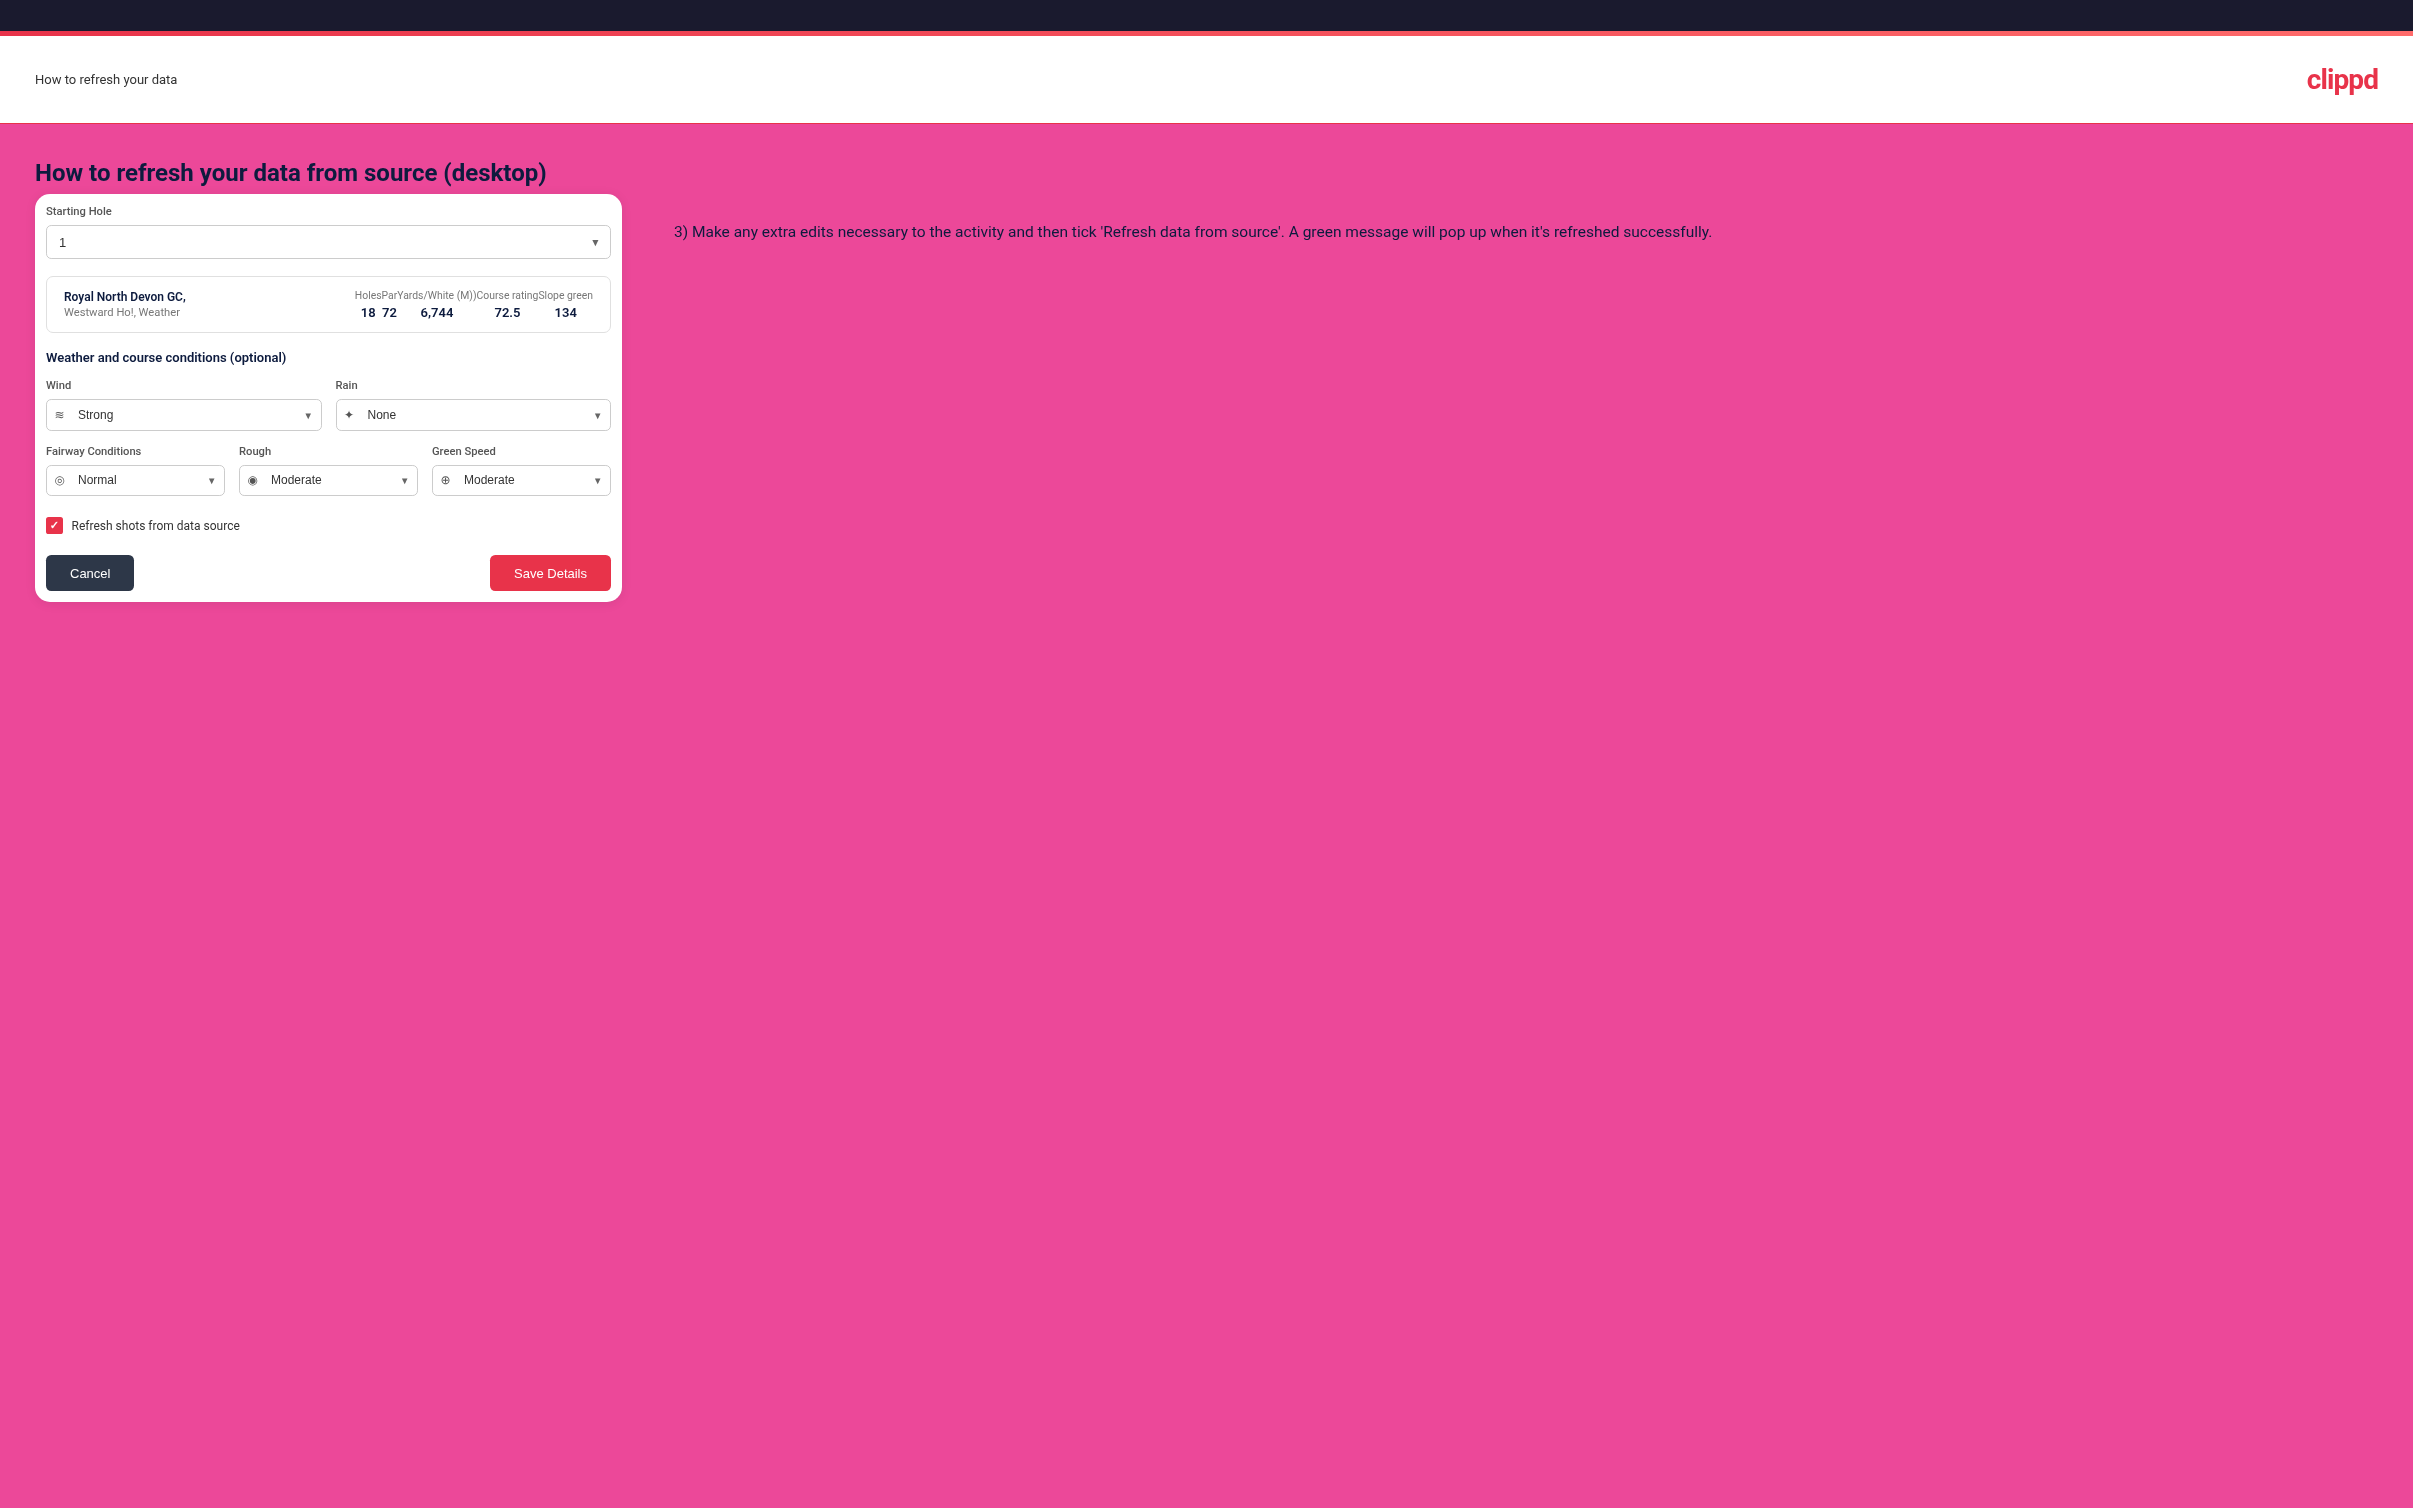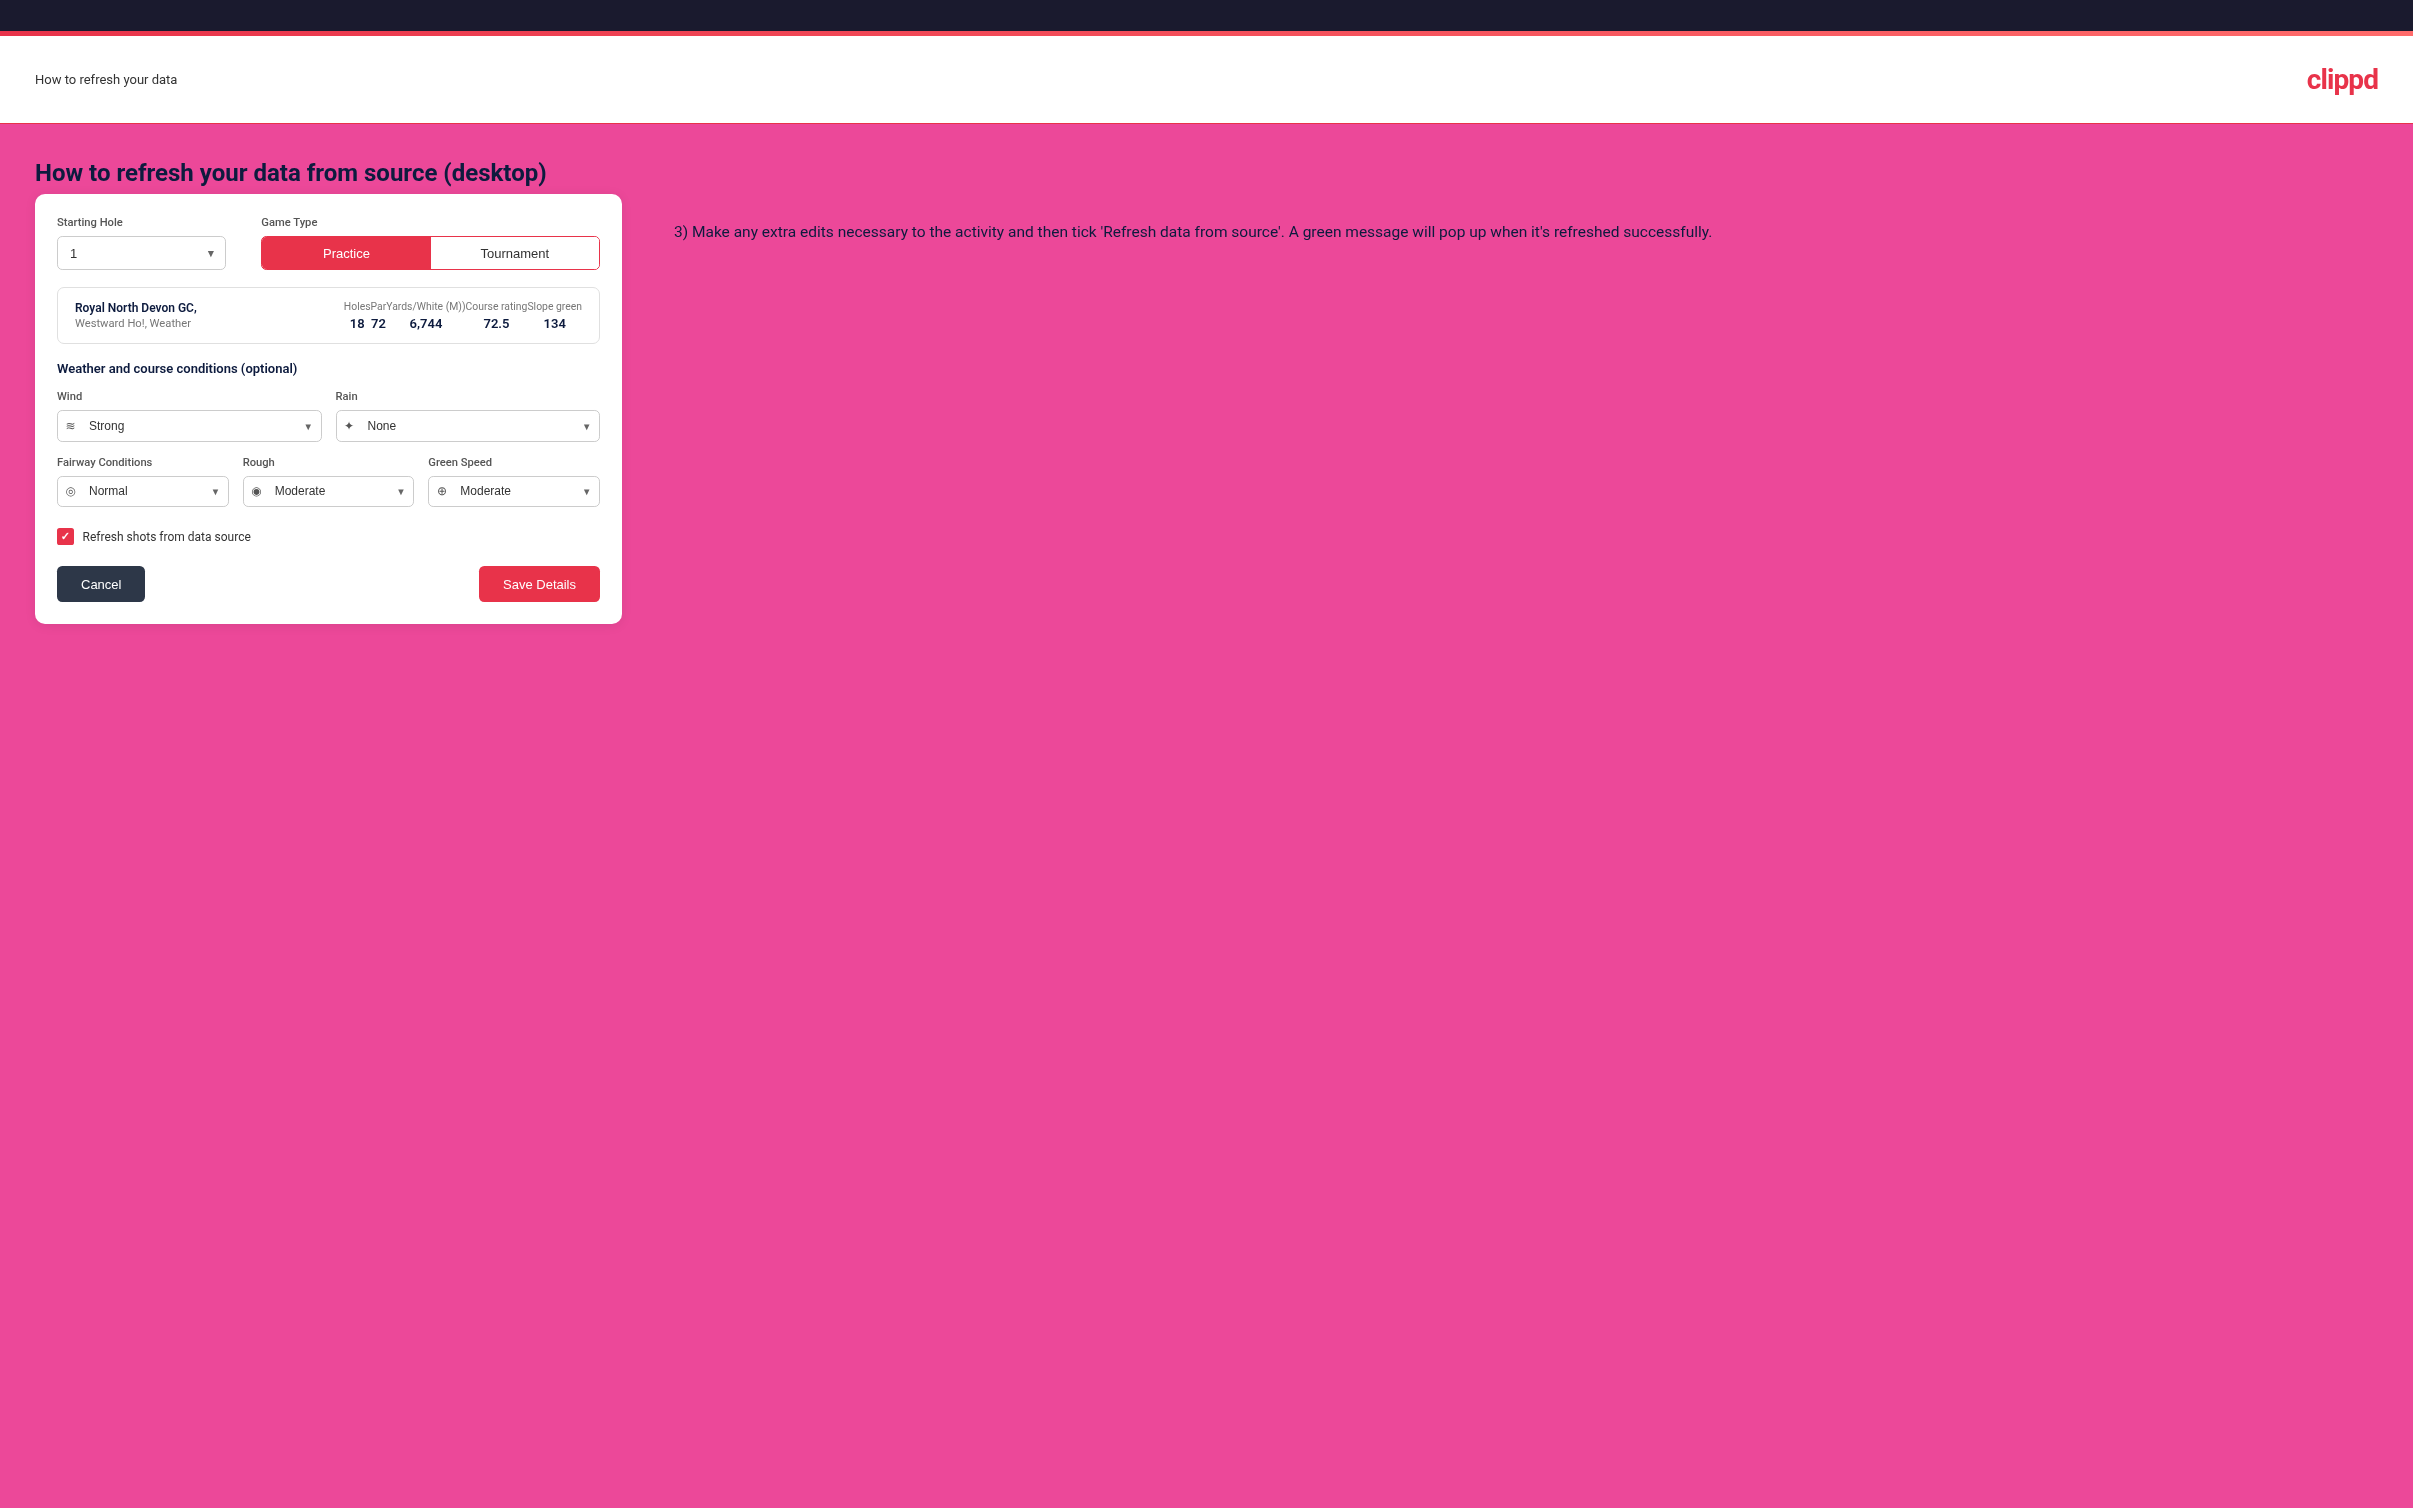--- a/index.html
+++ b/index.html
@@ -54,22 +54,22 @@
       color: #333;
       margin-bottom: 31px;
     }
     .content-row {
       display: flex;
       gap: 52px;
       align-items: flex-start;
     }
     .card {
       background: #fff;
-      border-radius: 10px;
-      padding: 22px;
+      border-radius: 15px;
+      padding: 11px;
       width: 587px;
       min-width: 587px;
       box-shadow: 0 1.7px 10.4px rgba(0,0,0,0.08);
     }
     .card-section {
       margin-bottom: 21px;
     }
     .field-label {
       font-size: 11.2px;
       color: #555;
@@ -303,27 +303,20 @@
     <div class="card">
 
       <div class="starting-hole-row card-section">
         <div class="starting-hole-col">
           <div class="field-label">Starting Hole</div>
           <div class="starting-hole-select-wrap">
             <select class="starting-hole-select">
               <option>1</option>
             </select>
             <span class="select-arrow">▼</span>
-          </div>
-        </div>
-        <div class="game-type-col">
-          <div class="field-label">Game Type</div>
-          <div class="game-type-buttons">
-            <button class="game-btn game-btn-active">Practice</button>
-            <button class="game-btn game-btn-inactive">Tournament</button>
           </div>
         </div>
       </div>
 
       <div class="course-card card-section">
         <div>
           <div class="course-name">Royal North Devon GC,</div>
           <div class="course-location">Westward Ho!, Weather</div>
         </div>
         <div class="course-stats">

